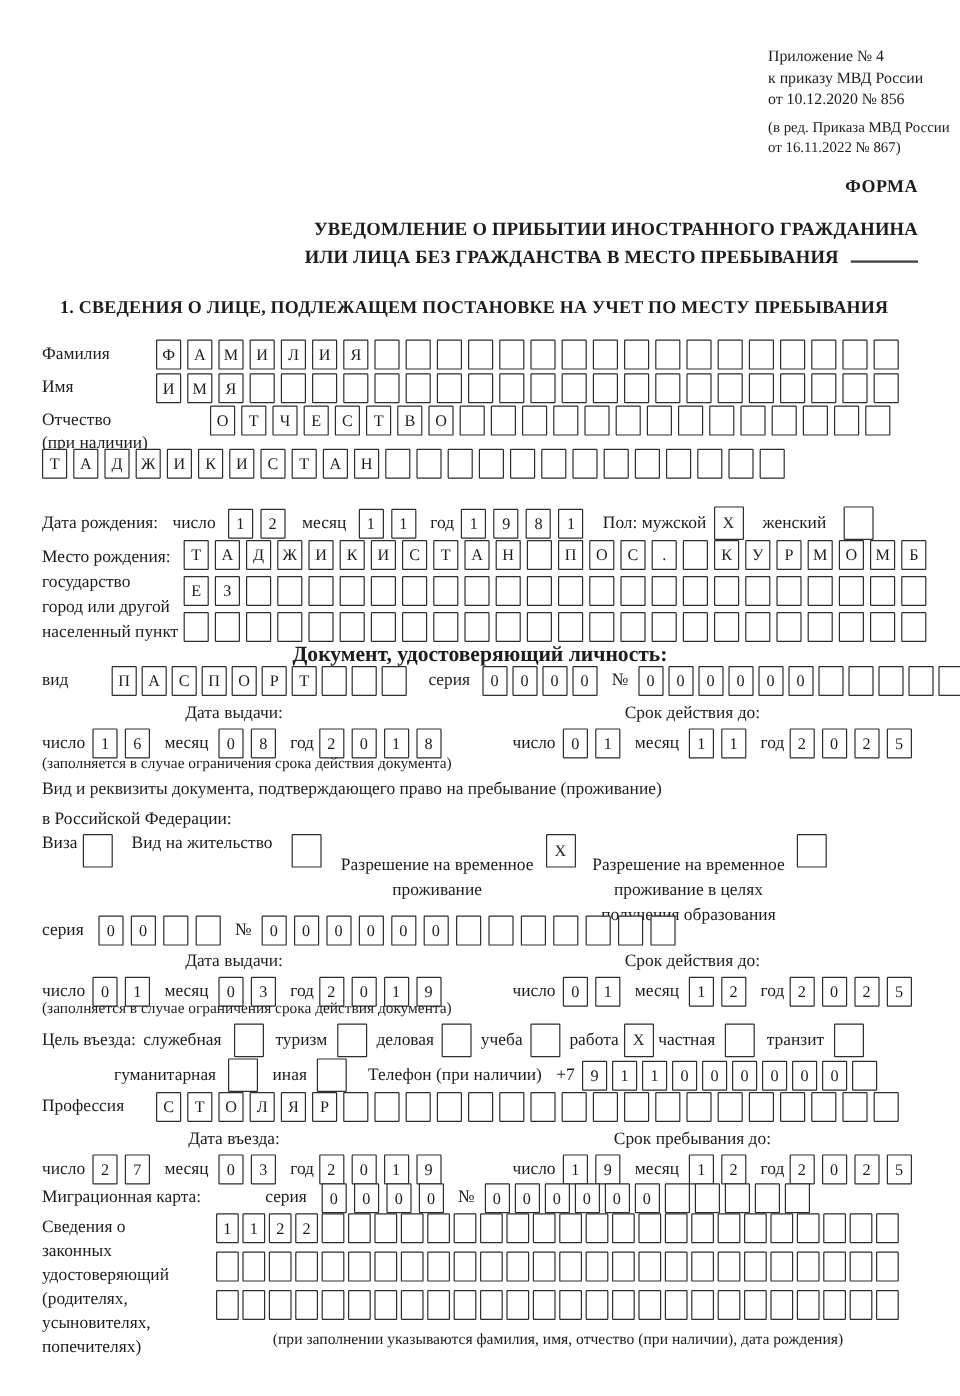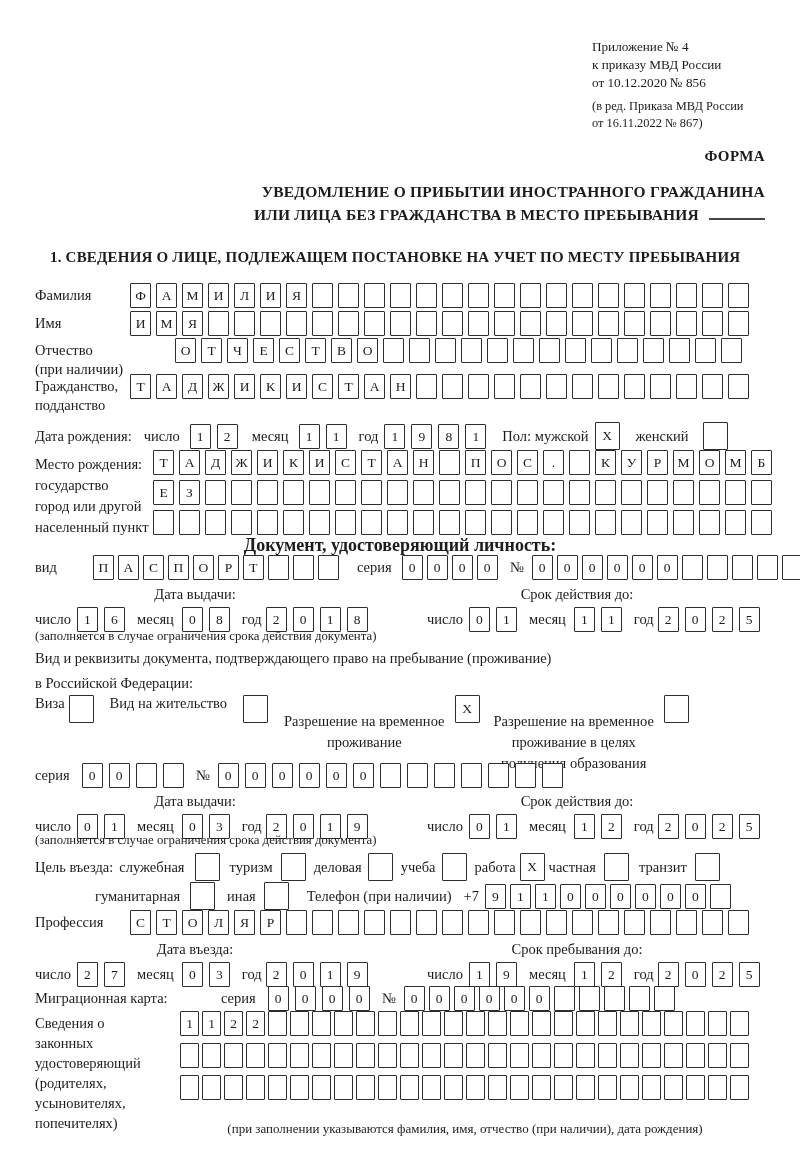--- a/index.html
+++ b/index.html
@@ -41,28 +41,28 @@
   .title { text-align:right; font-weight:bold; font-size:15.5px; line-height:23px; letter-spacing:.2px; }
   .blank-line { display:inline-block; width:56px; border-bottom:2.4px solid #454545; margin-left:10px; }
   .sec-heading { font-weight:bold; font-size:15px; letter-spacing:.2px; }
   .doc-heading { font-weight:bold; font-size:18px; text-align:center; width:730px; }
   .dates { display:flex; width:730px; }
   .dcol-l { width:392px; min-width:392px; }
   .dhead { font-size:14.5px; text-align:center; width:320px; margin-bottom:4px; }
   .dhead.r { width:300px; }
   .drow { display:flex; align-items:center; }
   .note-r { font-size:12.8px; text-align:left; width:730px; }
-  .note-c { font-size:13px; text-align:center; width:570px; margin-top:14px; white-space:normal; }
+  .note-c { font-size:13px; text-align:center; width:570px; margin-top:1px; white-space:normal; }
 </style>
 </head>
 <body>
 
 <div class="page">
 
-  <div class="abs hdr-right" style="top:38px; left:592px;">
+  <div class="abs hdr-right" style="top:38px; left:640px;">
     <div>Приложение № 4</div>
     <div>к приказу МВД России</div>
     <div>от 10.12.2020 № 856</div>
     <div class="small">
       <div>(в ред. Приказа МВД России</div>
       <div>от 16.11.2022 № 867)</div>
     </div>
   </div>
 
   <div class="abs forma" style="top:148px; left:35px; width:730px;">ФОРМА</div>
@@ -159,24 +159,20 @@
         <span class="cell"></span>
         <span class="cell"></span>
         <span class="cell"></span>
         <span class="cell"></span>
         <span class="cell"></span>
         <span class="cell"></span>
       </div>
   </div>
 
   <div class="abs row top" style="top:374px; left:35px;">
-    <div class="lbl2 w95" style="padding-top:3px;">
-      <div>Гражданство,</div>
-      <div>подданство</div>
-    </div>
     <div class="cells">
         <span class="cell">Т</span>
         <span class="cell">А</span>
         <span class="cell">Д</span>
         <span class="cell">Ж</span>
         <span class="cell">И</span>
         <span class="cell">К</span>
         <span class="cell">И</span>
         <span class="cell">С</span>
         <span class="cell">Т</span>

